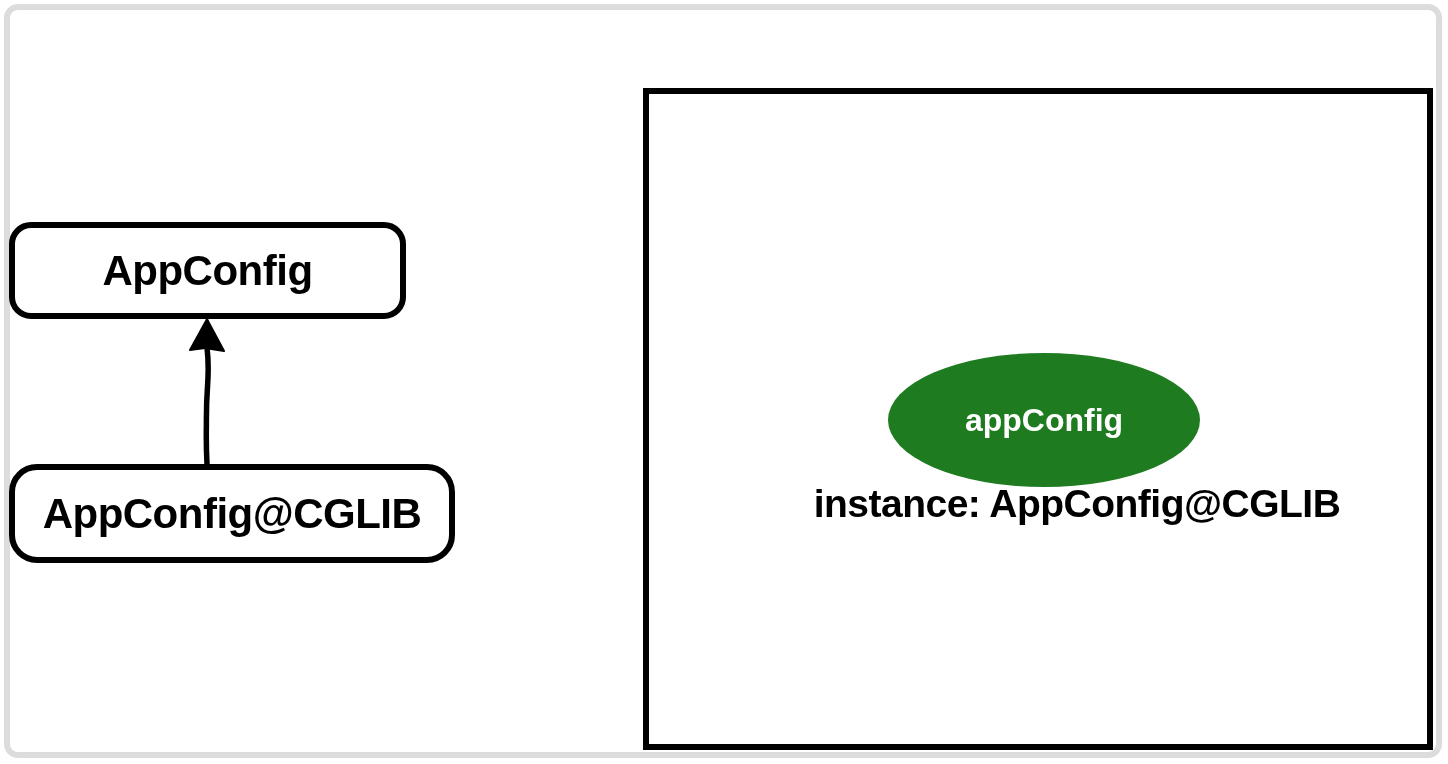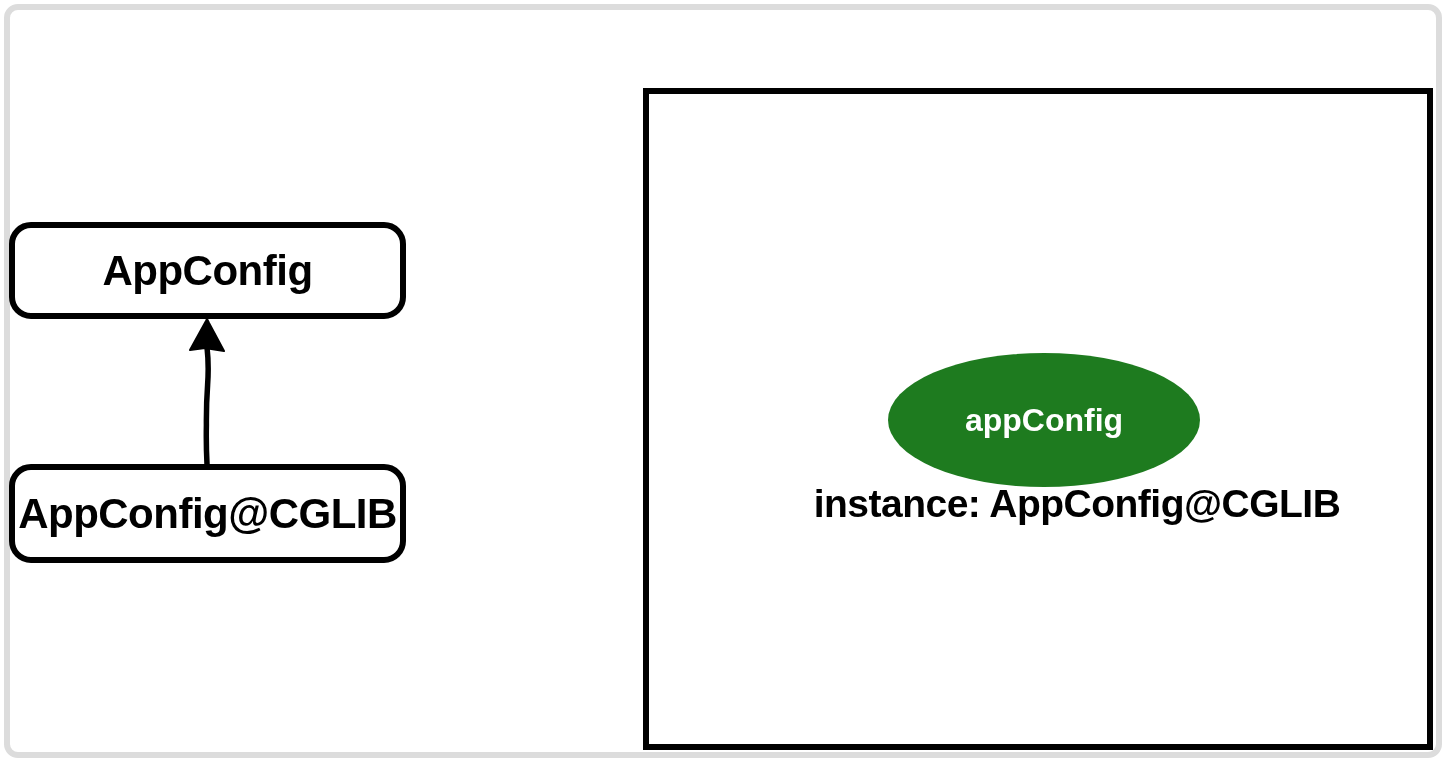--- a/index.html
+++ b/index.html
@@ -35,21 +35,21 @@
     background: #ffffff;
     display: flex;
     align-items: center;
     justify-content: center;
     font-size: 42px;
     font-weight: 700;
     color: #000000;
     letter-spacing: -0.5px;
   }
   .box-parent { left: 9px; top: 222px; width: 397px; height: 97px; }
-  .box-child  { left: 9px; top: 464px; width: 397px; height: 99px; }
+  .box-child  { left: 9px; top: 464px; width: 446px; height: 99px; border-radius: 28px; }
 
   .arrow-svg {
     position: absolute;
     left: 183px; top: 317px;
     width: 48px; height: 149px;
   }
 
   
   .container-title {
     position: absolute;

